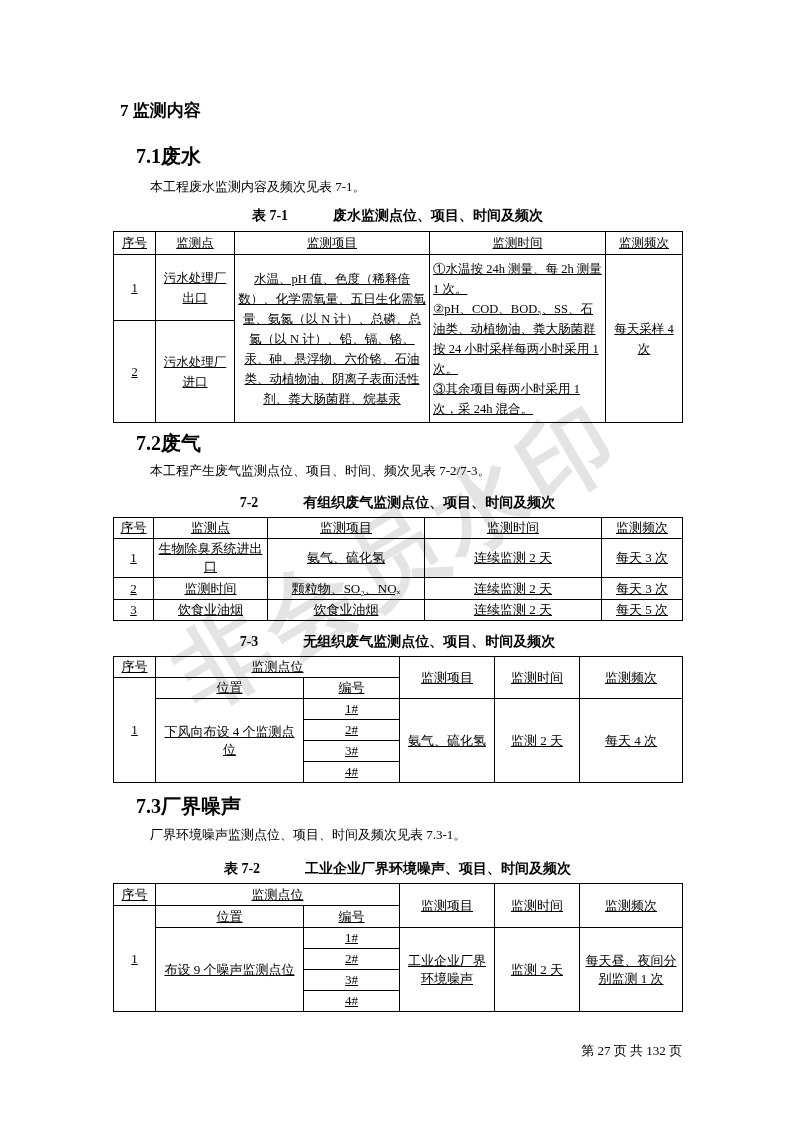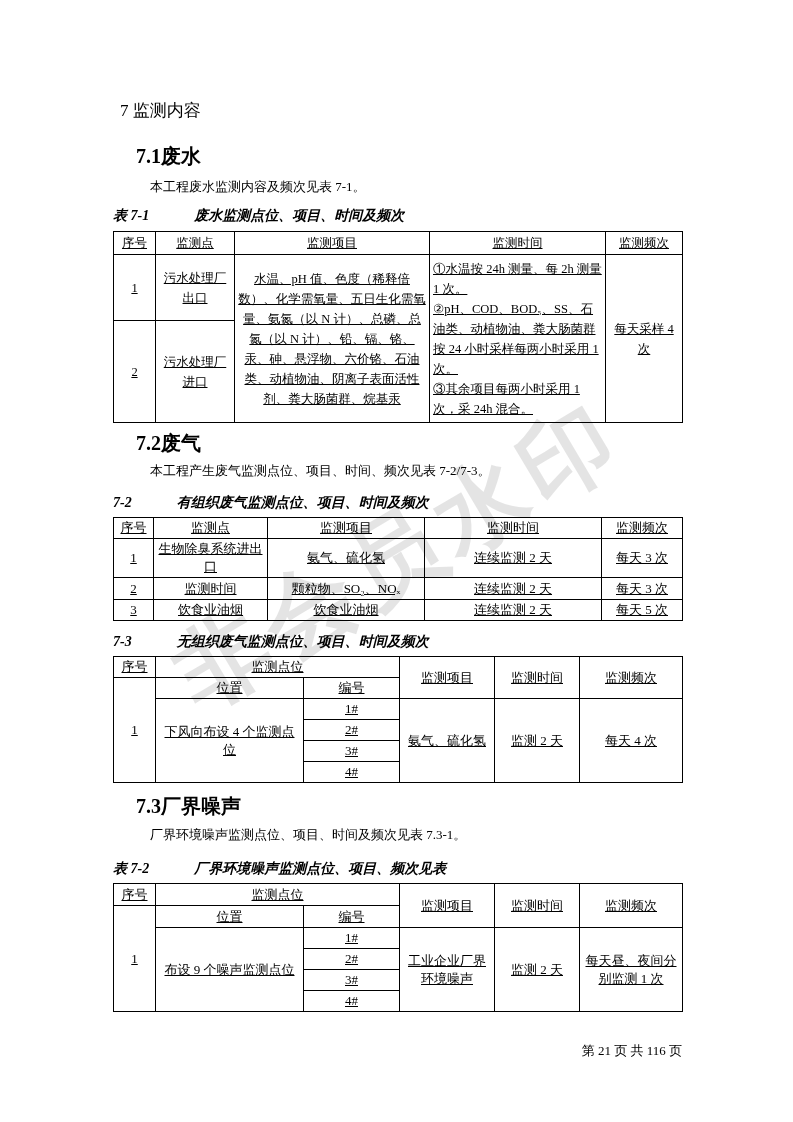--- a/index.html
+++ b/index.html
@@ -9,24 +9,24 @@
     margin:0 auto; overflow:hidden;
     font-family:"Liberation Serif","DejaVu Serif",serif; color:#000;
   }
   .watermark {
     position:absolute; left:148px; top:494px; z-index:0;
     font-size:92px; font-weight:bold; letter-spacing:8px; white-space:nowrap;
     color:#000; opacity:0.10; transform:rotate(-30.8deg); transform-origin:center;
     pointer-events:none; font-family:"Liberation Sans","DejaVu Sans",sans-serif;
   }
   .content { position:absolute; left:113px; top:0; width:569px; z-index:1; }
-  .h1 { font-size:17px; font-weight:normal; line-height:22px; margin-top:100px; padding-left:7px; }
+  .h1 { font-size:17px; font-weight:bold; line-height:22px; margin-top:100px; padding-left:7px; }
   .h2 { font-size:20px; font-weight:bold; line-height:20px; padding-left:23px; }
   .para { font-size:13px; line-height:19px; padding-left:37px; }
-  .caption { display:flex; gap:45px; font-weight:bold; font-size:14px; line-height:19px;font-style:italic; }
+  .caption { display:flex; justify-content:center; gap:45px; font-weight:bold; font-size:14px; line-height:19px; }
   .mt24{margin-top:24px} .mt11{margin-top:11px} .mt10{margin-top:10px} .mt6{margin-top:6px}
   .mt8{margin-top:8px} .mt13{margin-top:13px} .mt5{margin-top:5px} .mt15{margin-top:15px}
   .mt9{margin-top:9px} .mt30{margin-top:30px}
   table.tbl { width:569px; border-collapse:collapse; table-layout:fixed; font-size:13px; background:transparent;text-decoration:underline; }
   table.tbl td { border:1px solid #000; text-align:center; vertical-align:middle; padding:1px 3px; line-height:18px; word-break:break-word; }
   table.t71 { font-size:12.5px; }
   table.t71 td { line-height:20px; }
   tr.h22{height:22px} tr.h21{height:21px} tr.h20{height:20px} tr.h66{height:66px}
   tr.h102{height:102px} tr.h39{height:39px}
   .time-cell div { text-align:left; }
@@ -173,21 +173,21 @@
         <tr class="h20">
             <td>4#</td>
           </tr>
       </tbody>
     </table>
 
     <div class="h2 mt13">7.3厂界噪声</div>
     <div class="para mt9">厂界环境噪声监测点位、项目、时间及频次见表 7.3-1。</div>
     <div class="caption mt15">
       <span>表 7-2</span>
-      <span>厂界环境噪声监测点位、项目、频次见表</span>
+      <span>工业企业厂界环境噪声、项目、时间及频次</span>
     </div>
 
     <table class="tbl mt5">
       <colgroup>
           <col style="width:42px">
           <col style="width:148px">
           <col style="width:96px">
           <col style="width:95px">
           <col style="width:85px">
           <col style="width:103px">
@@ -217,16 +217,16 @@
           </tr>
         <tr class="h20">
             <td>3#</td>
           </tr>
         <tr class="h20">
             <td>4#</td>
           </tr>
       </tbody>
     </table>
 
-    <div class="footer mt30">第 21 页 共 116 页</div>
+    <div class="footer mt30">第 27 页 共 132 页</div>
 
   </div>
 </div>
 
 </body></html>

